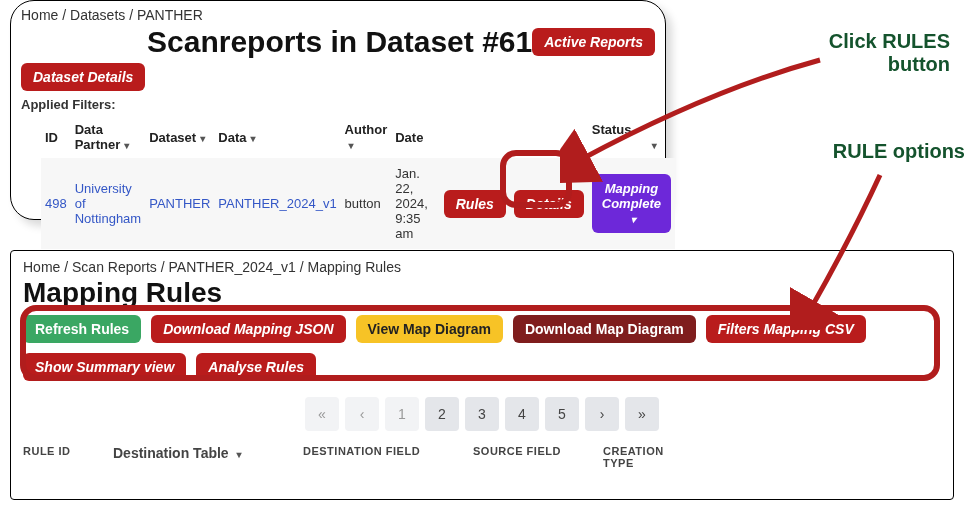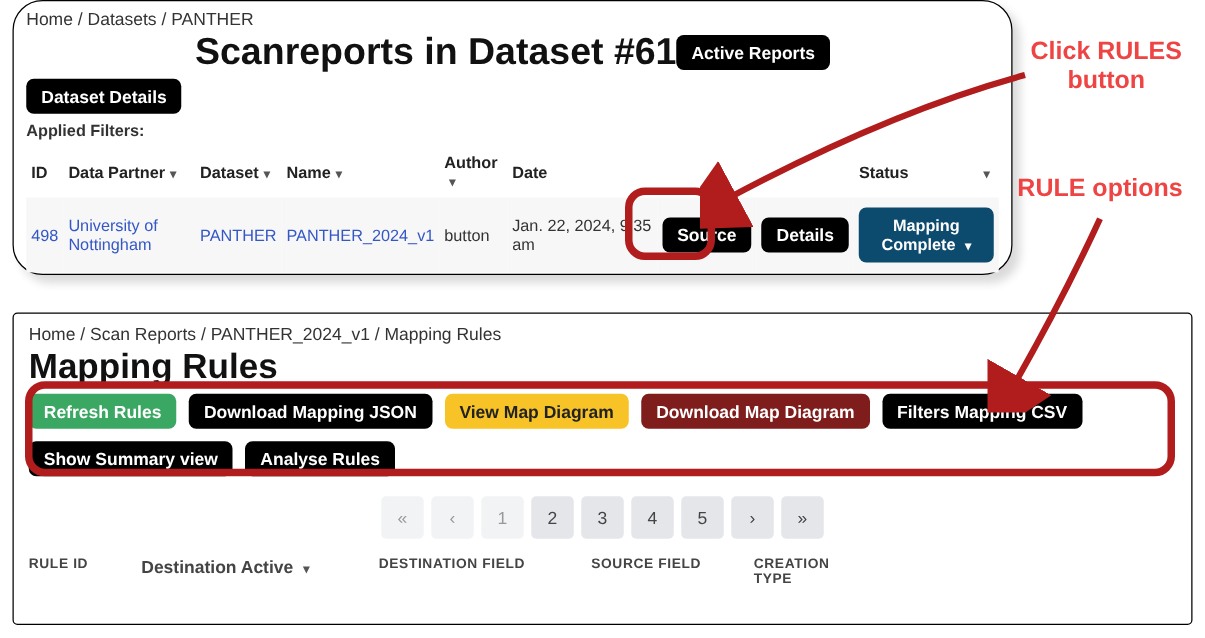--- a/index.html
+++ b/index.html
@@ -1,49 +1,49 @@
 <!DOCTYPE html>
 <html><head>
 <meta charset="utf-8">
 <style>
   * { box-sizing: border-box; margin: 0; padding: 0; }
   body { font-family: -apple-system, BlinkMacSystemFont, "Segoe UI", Arial, sans-serif; background: #fff; width: 964px; height: 510px; position: relative; color: #333; }
   .panel { border: 1px solid #000; border-radius: 4px; background: #fff; position: absolute; }
-  .panel1 { left: 10px; top: 0; width: 800px; height: 220px; padding: 6px 10px 10px 10px; box-shadow: 6px 6px 8px rgba(0,0,0,.15); border-radius: 24px;}
+  .panel1 { left: 10px; top: 0; width: 656px; height: 220px; padding: 6px 10px 10px 10px; box-shadow: 6px 6px 8px rgba(0,0,0,.15); border-radius: 24px;}
   .panel2 { left: 10px; top: 250px; width: 944px; height: 250px; padding: 8px 12px 10px 12px; }
   .breadcrumb { font-size: 14px; color: #333; margin-bottom: 2px; }
   .breadcrumb span { color: #333; }
-  .header-row { display:flex; justify-content: center; align-items: center; margin-bottom: 4px;}
+  .header-row { display:flex; justify-content: flex-end; align-items: center; margin-bottom: 4px;}
   h1 { font-size: 28px; font-weight: 800; color: #111; }
   h1.big { font-size: 30px; }
   .btn { display:inline-block; border:none; border-radius:6px; padding:7px 12px; font-size:14px; font-weight:600; color:#fff; cursor:pointer; line-height:1; }
-  .btn-blue { background:#000000; }
+  .btn-blue { background:#b91c1c;font-style:italic; }
   .btn-green { background:#3aa763; }
   .btn-yellow { background:#f7c326; color:#222;}
   .btn-red { background:#7f1d1d; }
   .applied { font-size:13px; font-weight:700; margin:6px 0 4px 0;}
-  table.tbl { width:100%; border-collapse: collapse; font-size:13px; }
+  table.tbl { width:100%; border-collapse: collapse; font-size:13px;margin-left:20px; }
   table.tbl th { text-align:left; font-weight:700; padding:6px 4px; color:#222;}
   table.tbl td { padding:8px 4px; vertical-align:middle;}
   .chev { display:inline-block; margin-left:4px; font-size:10px; color:#555;}
   .link { color:#3457c6; text-decoration:none; cursor:pointer;}
   .row1 td { background:#f7f7f7;}
-  .status-btn { background:#0c4a6e; color:#fff; border:none; border-radius:6px; padding:7px 10px; font-weight:600; font-size:13px;}
+  .status-btn { background:#6d28d9; color:#fff; border:none; border-radius:6px; padding:7px 10px; font-weight:600; font-size:13px;font-style:italic;}
   .status-btn .chev { color:#fff;}
   .rules-highlight { position:absolute; border:6px solid #b11d1d; border-radius:16px; pointer-events:none;}
   .hl1 { left:500px; top:150px; width:72px; height:58px;}
   .hl2 { left:20px; top:305px; width:920px; height:76px;}
   .btn-row { display:flex; flex-wrap:wrap; gap:10px; margin-top:6px;}
   .pager { display:flex; justify-content:center; gap:6px; margin:16px 0 8px 0;}
   .pager button { width:34px; height:34px; border:none; border-radius:4px; background:#e4e6ea; color:#444; font-size:14px; cursor:pointer;}
   .pager button.light { background:#f2f3f5; color:#999;}
   .filters-label { font-size:13px; font-weight:700; margin:4px 0 2px 0;}
   .cols { display:flex; gap:20px; font-size:11px; font-weight:700; letter-spacing:.5px; color:#444; text-transform:uppercase; padding:6px 0;}
   .cols .normal { text-transform:none; font-size:14px; letter-spacing:0; font-weight:700;}
-  .annot { position:absolute; font-weight:800; font-size:20px; color:#ef4444; text-align:center;}
+  .annot { position:absolute; font-weight:800; font-size:20px; color:#14532d; text-align:right;}
   .annot1 { left:820px; top:30px; width:130px;}
   .annot2 { left:795px; top:140px; width:170px;}
   svg.arrow { position:absolute; pointer-events:none; }
 </style>
 </head>
 <body>
 
 <div class="panel panel1">
   <div class="breadcrumb">
     <span>Home</span> /
@@ -55,37 +55,37 @@
     <button class="btn btn-blue">Active Reports</button>
   </div>
   <button class="btn btn-blue">Dataset Details</button>
   <div class="applied">Applied Filters:</div>
   <table class="tbl">
     <thead>
         <tr>
       <th>ID</th>
       <th><span>Data Partner</span><span class="chev">▾</span></th>
       <th><span>Dataset</span><span class="chev">▾</span></th>
-      <th><span>Name</span><span class="chev">▾</span></th>
+      <th><span>Data</span><span class="chev">▾</span></th>
       <th><span>Author</span><span class="chev">▾</span></th>
       <th>Date</th>
       <th></th>
           <th></th>
       <th><span>Status</span><span class="chev" style="margin-left:60px">▾</span></th>
     </tr>
       </thead>
     <tbody>
         <tr class="row1">
       <td><span class="link">498</span></td>
       <td><span class="link">University of Nottingham</span></td>
       <td><span class="link">PANTHER</span></td>
       <td><span class="link">PANTHER_2024_v1</span></td>
       <td>button</td>
       <td style="width:120px">Jan. 22, 2024, 9:35 am</td>
-      <td><button class="btn btn-blue">Source</button></td>
+      <td><button class="btn btn-blue">Rules</button></td>
       <td><button class="btn btn-blue">Details</button></td>
       <td><button class="status-btn"><span>Mapping Complete</span> <span class="chev">▾</span></button></td>
     </tr>
       </tbody>
   </table>
 </div>
 
 <div class="panel panel2">
   <div class="breadcrumb">
     <span>Home</span> /
@@ -109,21 +109,21 @@
     <button class="light">1</button>
     <button>2</button>
     <button>3</button>
     <button>4</button>
     <button>5</button>
     <button>›</button>
     <button>»</button>
   </div>
   <div class="cols">
     <div style="width:70px">RULE ID</div>
-    <div class="normal" style="width:170px"><span>Destination Active</span> <span class="chev">▾</span></div>
+    <div class="normal" style="width:170px"><span>Destination Table</span> <span class="chev">▾</span></div>
     <div style="width:150px">DESTINATION FIELD</div>
     <div style="width:110px">SOURCE FIELD</div>
     <div style="width:80px">CREATION TYPE</div>
   </div>
 </div>
 
 <div class="rules-highlight hl1"></div>
 <div class="rules-highlight hl2"></div>
 
 <div class="annot annot1">Click RULES button</div>

